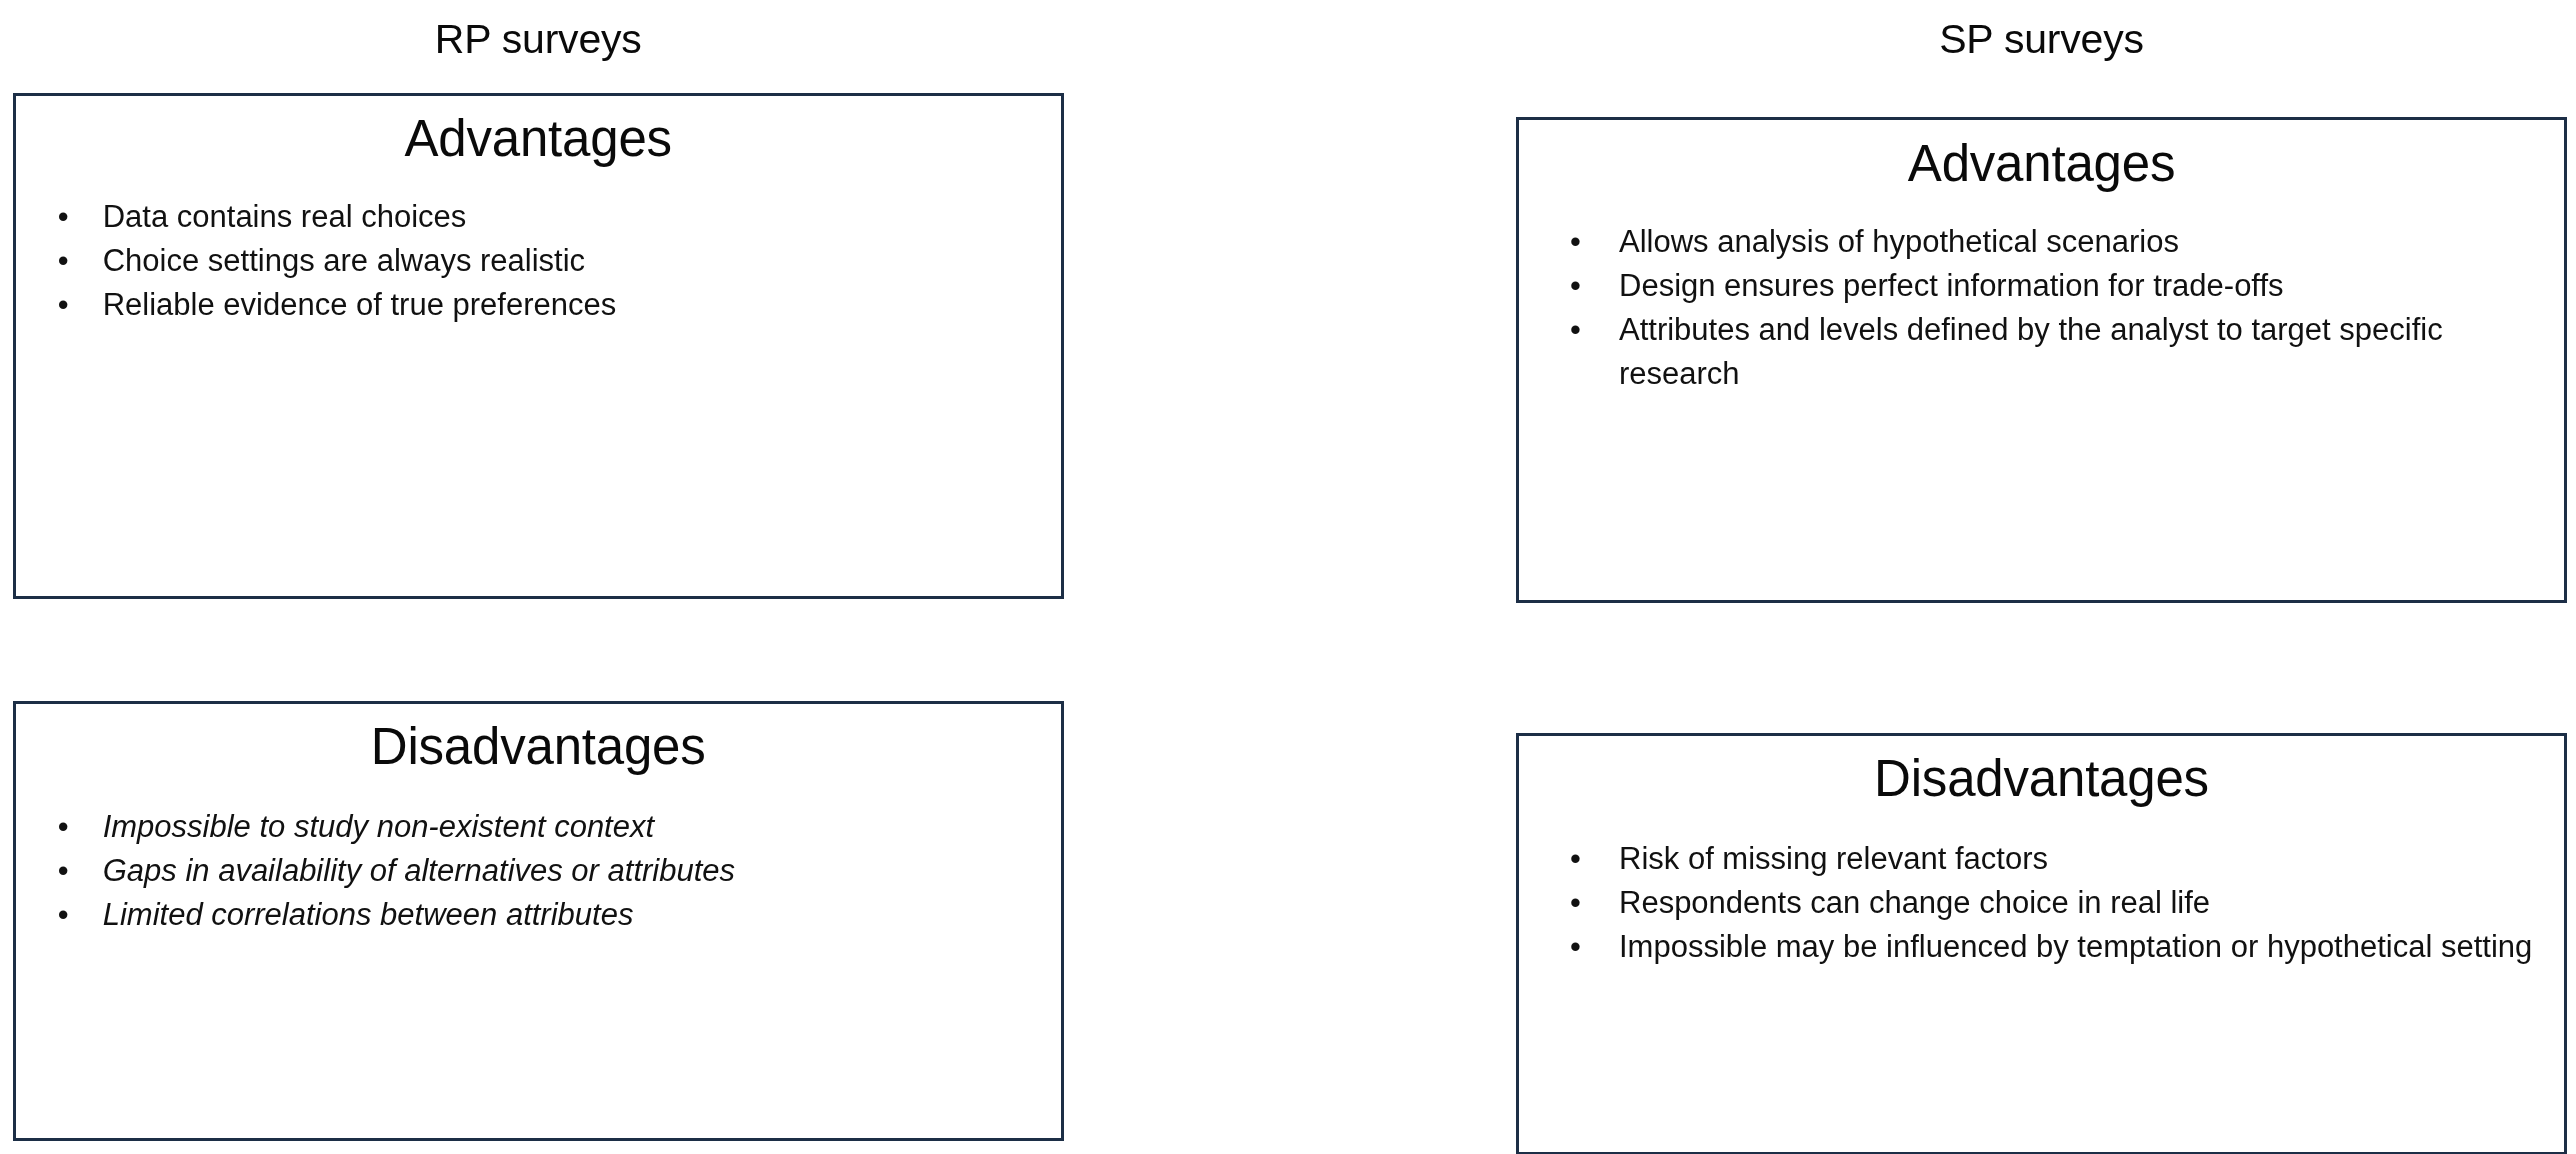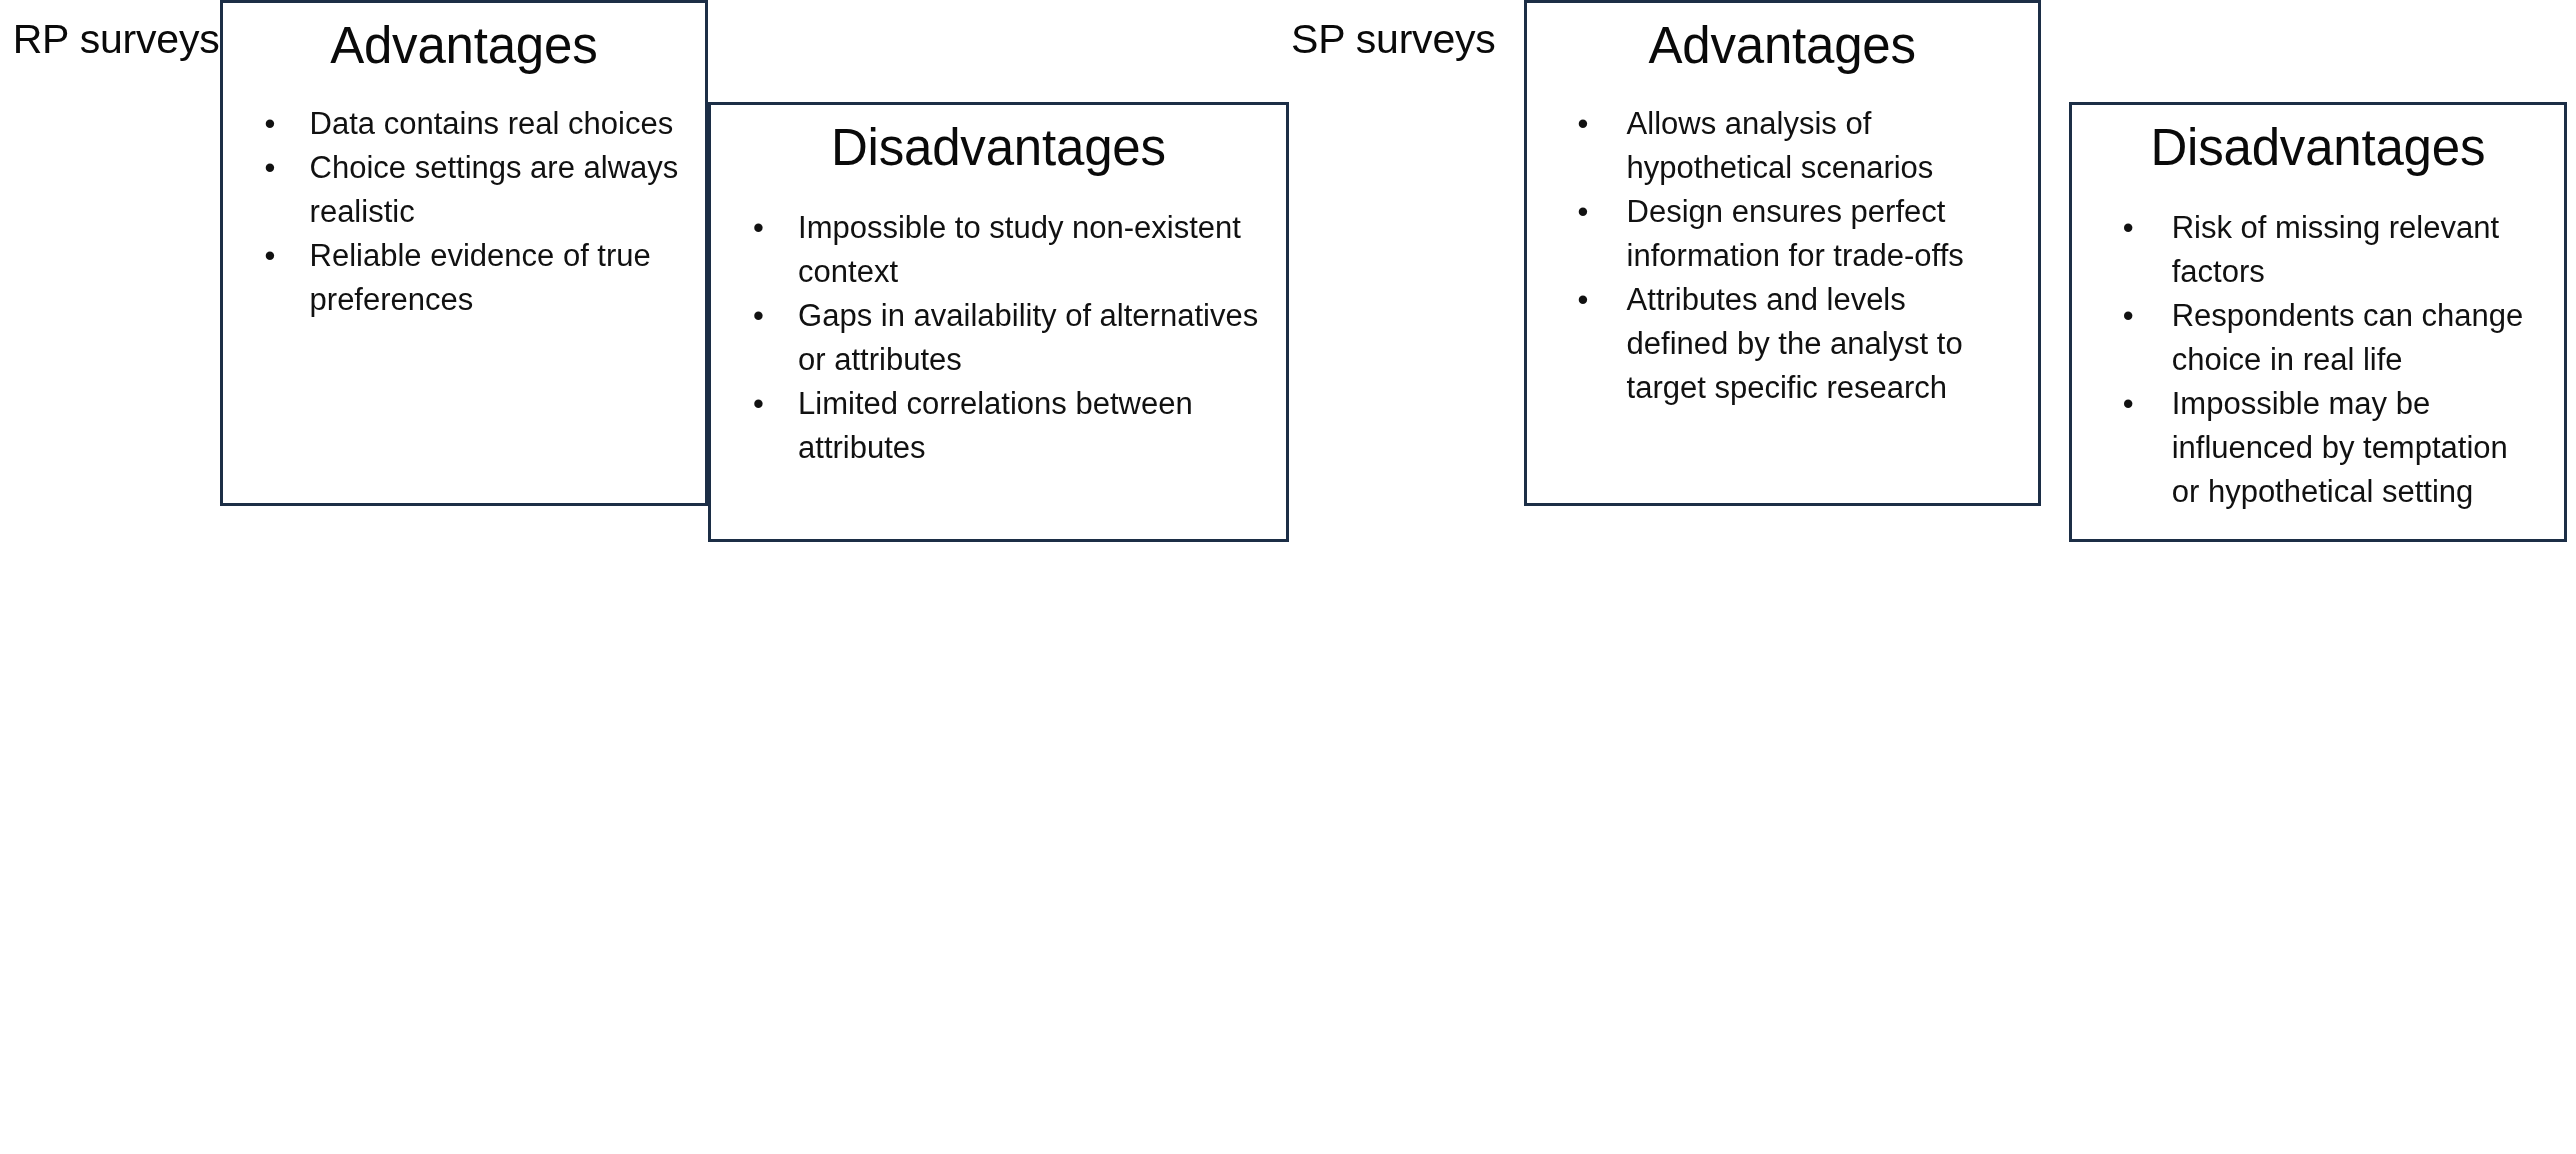--- a/index.html
+++ b/index.html
@@ -28,23 +28,23 @@
     left: 0;
     top: 0;
     width: 2576px;
     height: 1155px;
     display: flex;
     flex-direction: row;
     justify-content: space-between;
   }
 
   .column {
-    width: 1276px;
+    width: 1051px;
     display: flex;
-    flex-direction: row;
+    flex-direction: column;
   }
   .column.left  { margin-left: 12.7px; }
   .column.right { margin-right: 9px; gap: 28px; }
 
   
   .column-title {
     height: 93px;
     line-height: 78px;
     text-align: center;
     font-size: 41px;
@@ -117,21 +117,21 @@
     line-height: 44px;
     color: #111111;
   }
 
   
   .column.left  .bullet-marker { padding-left: 42px; width: 87px; }
   .column.right .bullet-marker { padding-left: 51px; width: 100px; }
 
   
   .column.left  .box.advantages .bullet-text    { max-width: 1016px; }
-  .column.left  .box.disadvantages .bullet-text { max-width: 907px; }
+  .column.left  .box.disadvantages .bullet-text { max-width: 907px; font-style: italic; }
   .column.right .box.advantages .bullet-text    { max-width: 1002px; }
   .column.right .box.disadvantages .bullet-text { max-width: 1007px; }
 </style>
 </head>
 <body>
 
 <div class="page">
   <div class="columns">
 
     <div class="column left">

